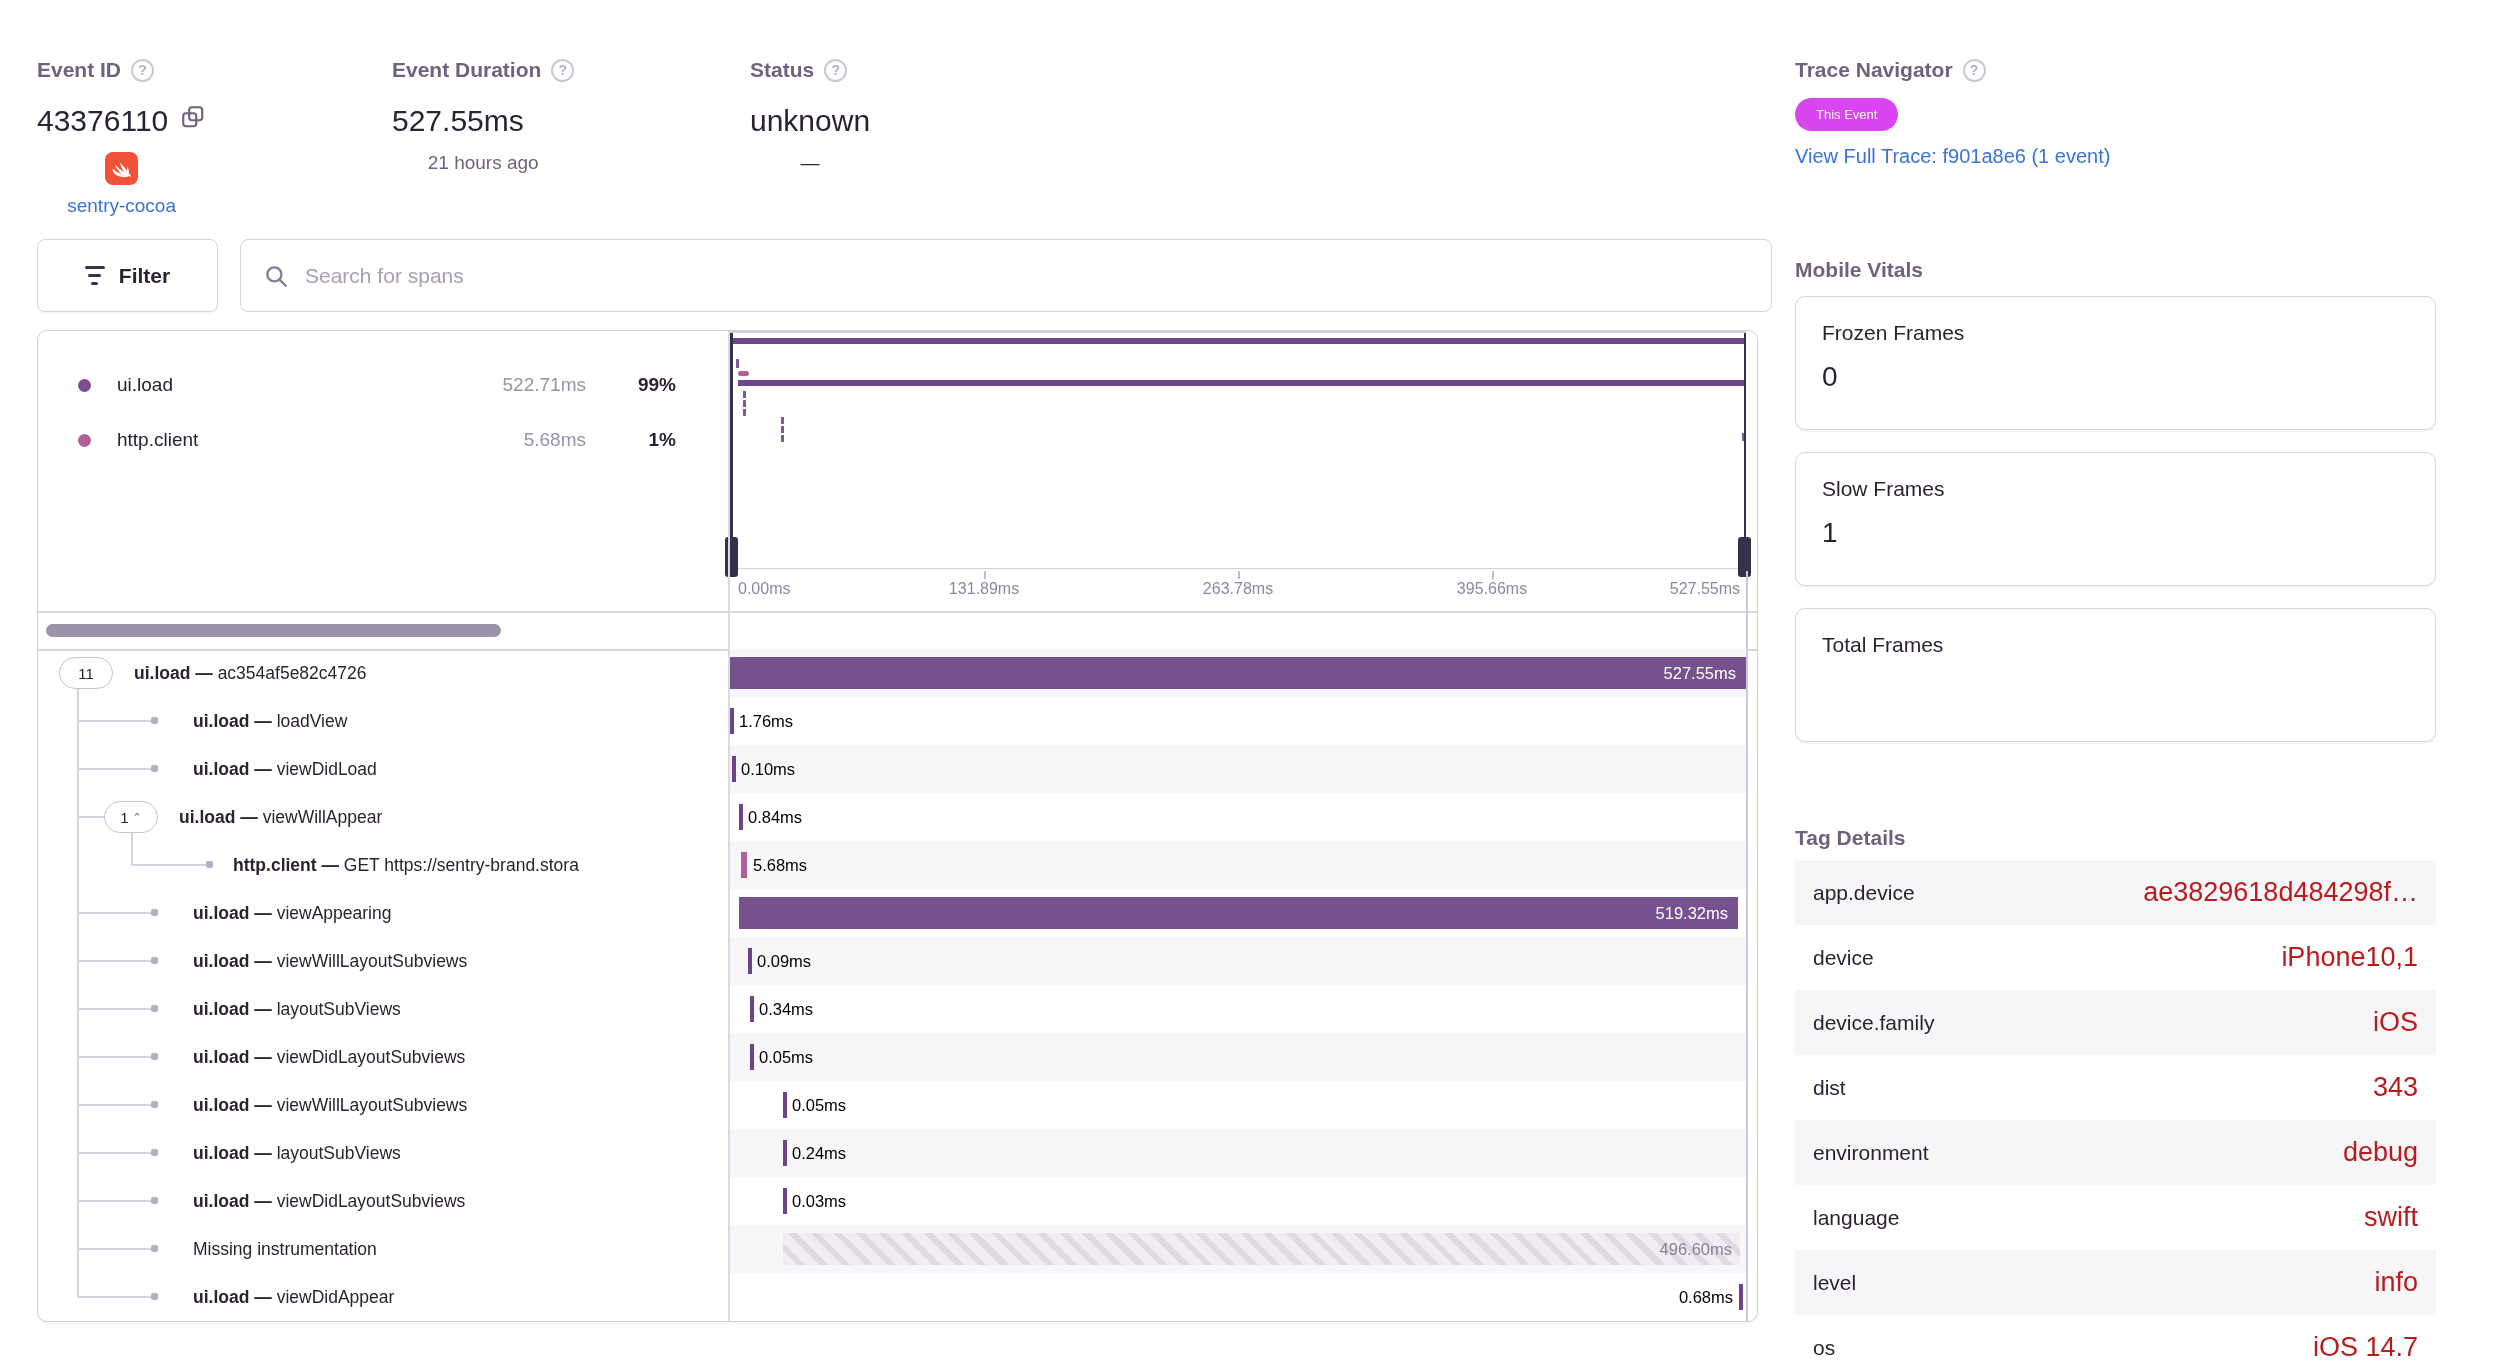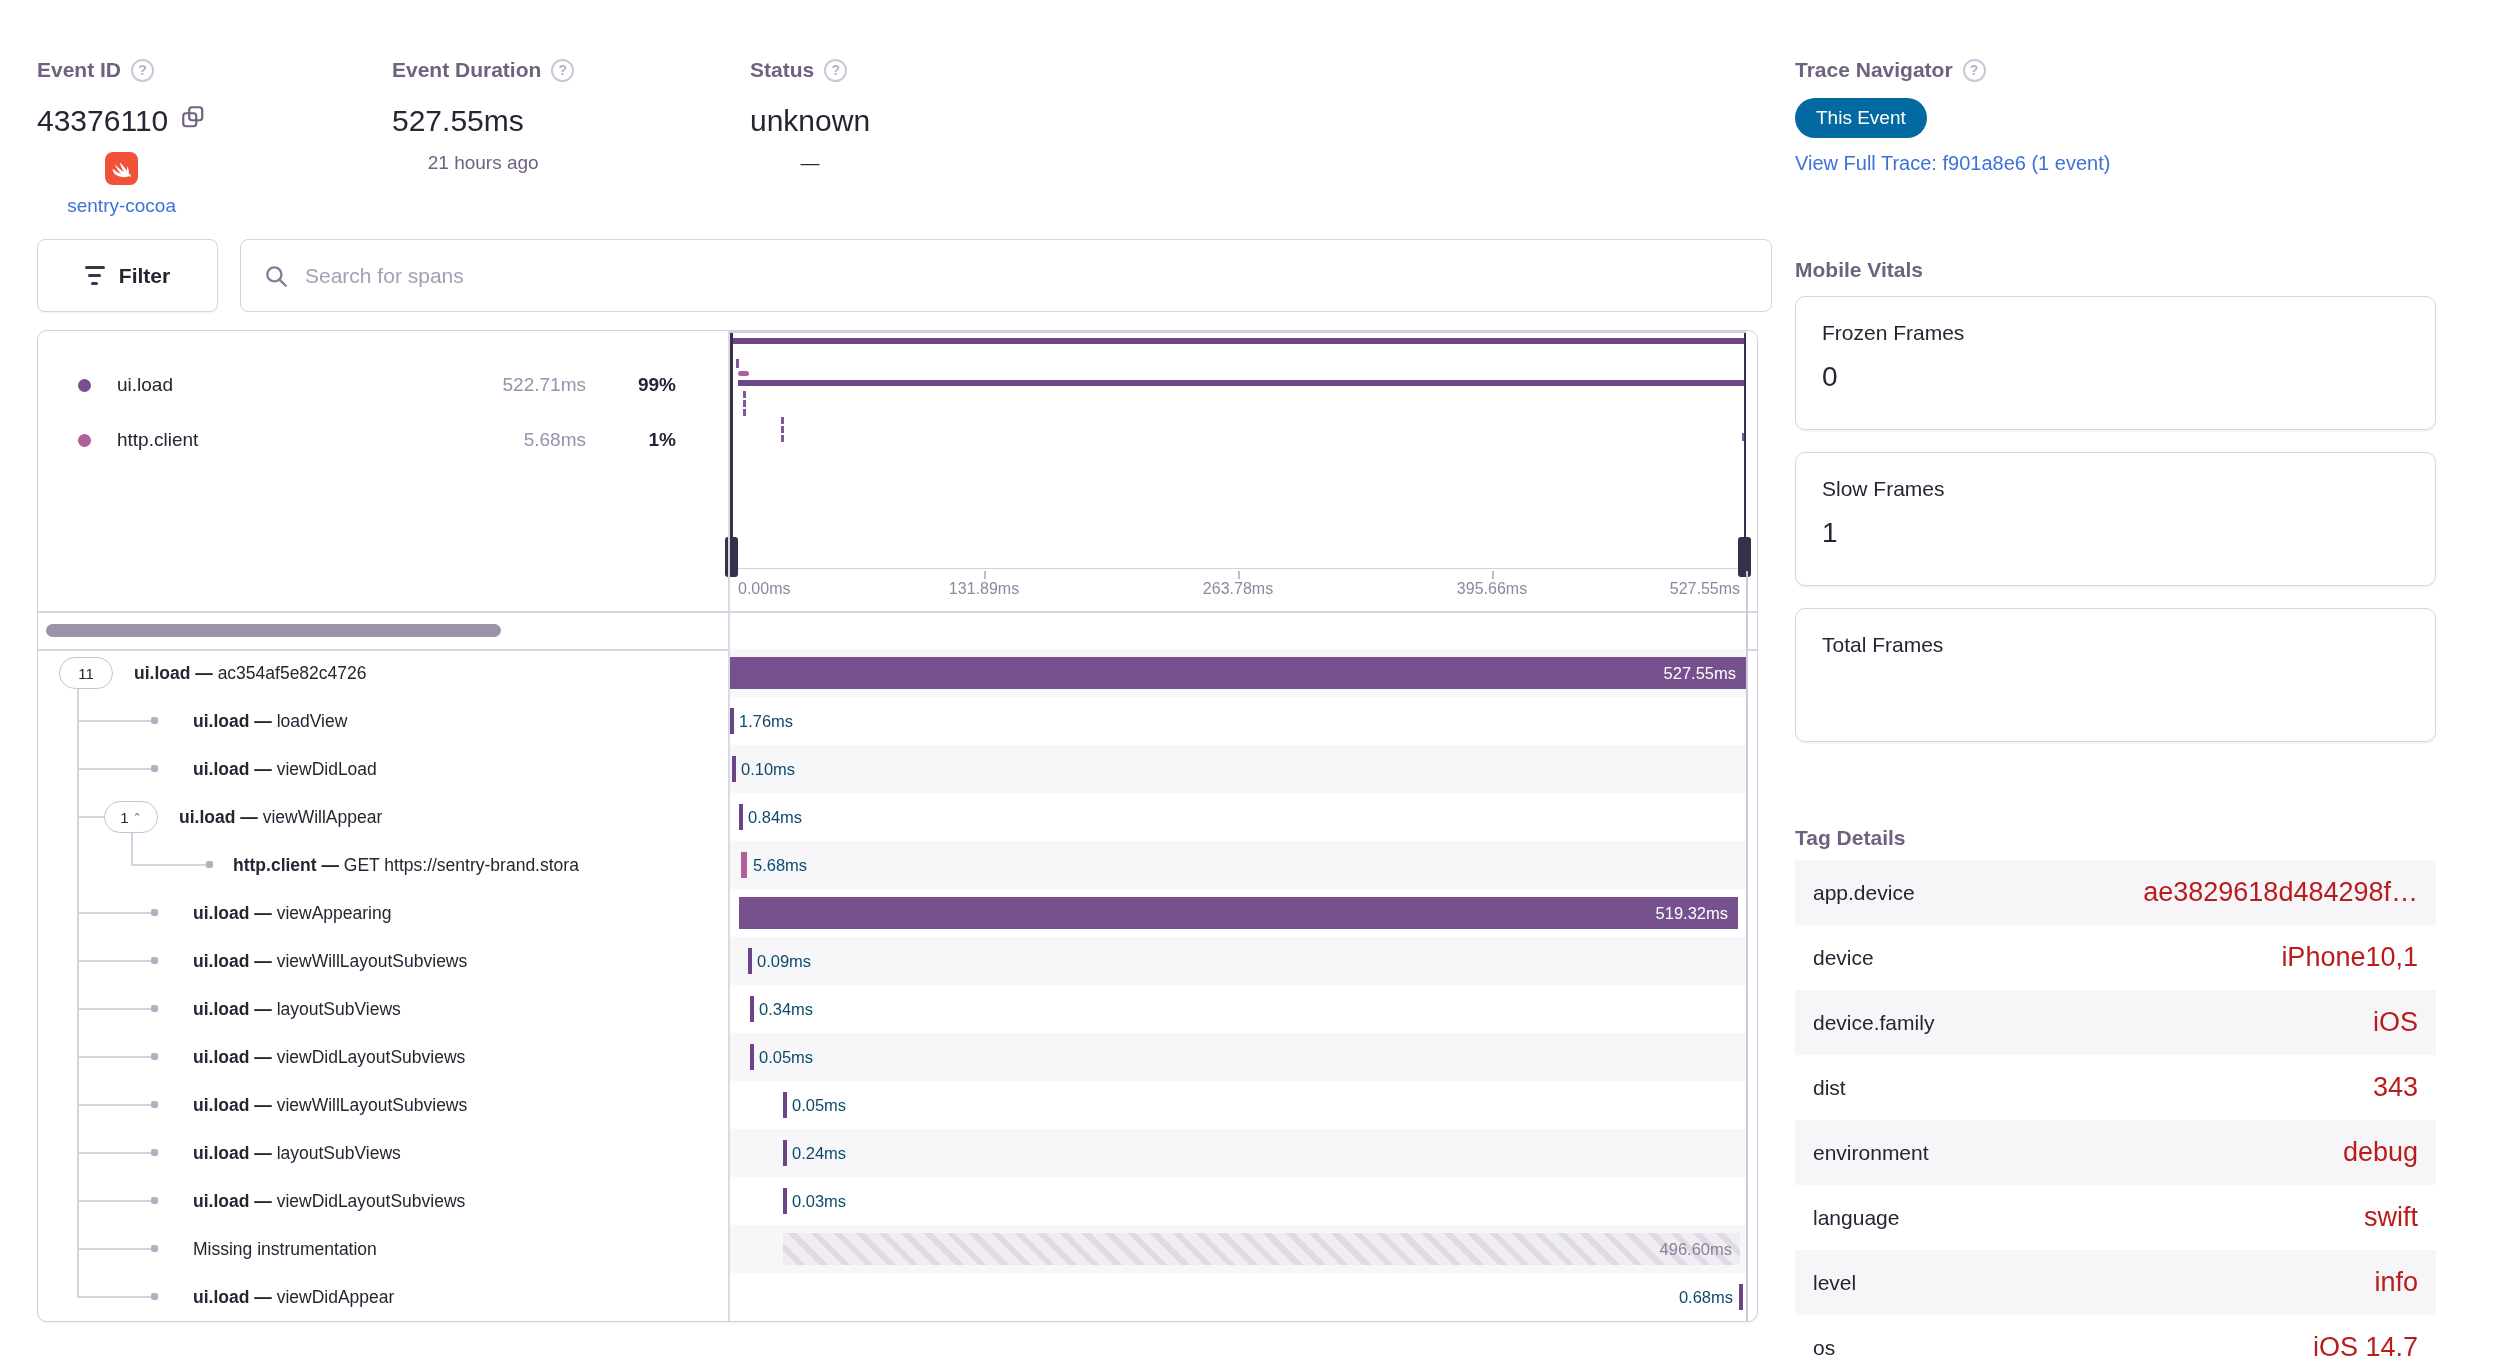--- a/index.html
+++ b/index.html
@@ -10,21 +10,21 @@
   
   .hdr-col { position:absolute; top:58px; }
   .hdr-label { display:flex; align-items:center; gap:10px; font-size:21px; font-weight:700; color:#6f627f; }
   .help { width:23px; height:23px; border:2px solid #cdc5d8; border-radius:50%; color:#b7aec6;
     font-size:14px; font-weight:700; display:flex; align-items:center; justify-content:center; }
   .hdr-value { margin-top:22px; font-size:30px; font-weight:400; color:#2b2233; display:flex; align-items:flex-start; gap:12px; }
   .hdr-sub { margin-top:14px; font-size:19px; color:#6f627f; display:flex; align-items:center; gap:10px;flex-direction:column; }
   .copy-ic { width:26px; height:26px; }
   .swift { width:33px; height:33px; border-radius:8px; background:#f05138; display:flex; align-items:center; justify-content:center; }
   a.link { color:#3b72d8; text-decoration:none; }
-  .pill-dark { display:inline-block; margin-top:16px; background:#0369a1; color:#fff; font-size:19px;
+  .pill-dark { display:inline-block; margin-top:16px; background:#d946ef; color:#fff; font-size:13px;
     padding:9px 21px; border-radius:22px; }
   .trace-link { margin-top:14px; font-size:20px; }
 
   
   .btn-filter { position:absolute; left:37px; top:239px; width:181px; height:73px; background:#fff;
     border:1.5px solid #d8d2e0; border-radius:8px; display:flex; align-items:center; justify-content:center;
     gap:14px; font-size:21px; font-weight:700; color:#2b2233; box-shadow:0 2px 0 rgba(43,34,51,.04); }
   .filter-lines { display:flex; flex-direction:column; align-items:center; gap:5px; }
   .filter-lines i { display:block; height:3px; background:#3b3347; border-radius:2px; }
   .search { position:absolute; left:240px; top:239px; width:1532px; height:73px; border:1.5px solid #d8d2e0;
@@ -68,21 +68,21 @@
   .conn { position:absolute; background:#d6d1de; }
   .cdot { position:absolute; width:7px; height:7px; background:#b6afc2; border-radius:2px; }
   .tpill { position:absolute; top:8px; height:32px; border:1.5px solid #c9c2d4; border-radius:16px; background:#fff;
     display:flex; align-items:center; justify-content:center; gap:4px; font-size:15px; font-weight:500; color:#2b2233; z-index:2; }
   .chev { font-size:11px; color:#6f627f; }
 
   .sbar { position:absolute; top:8px; height:32px; background:#76518e; }
   .sbar .inlabel { position:absolute; right:10px; top:0; height:32px; line-height:32px; font-size:16.5px; color:#fff; }
   .stick { position:absolute; top:11px; width:3.5px; height:26px; background:#6b4487; }
   .stick.m { background:#b05f9b; width:6px; }
-  .slabel { position:absolute; top:0; height:48px; line-height:48px; font-size:16.5px; color:#0c4a6e; white-space:nowrap; }
+  .slabel { position:absolute; top:0; height:48px; line-height:48px; font-size:16.5px; color:#000000; white-space:nowrap; }
   .hatch { position:absolute; top:8px; height:32px;
     background:repeating-linear-gradient(45deg,#efecf2 0 10px,#dfdae4 10px 16px); }
   .hatch .inlabel { position:absolute; right:8px; top:0; height:32px; line-height:32px; font-size:16.5px; color:#8a8099; }
 
   
   .side { position:absolute; left:1795px; top:0; width:641px; height:1366px; }
   .side-h { position:absolute; font-size:21px; font-weight:700; color:#6f627f; }
   .vcard { position:absolute; left:0; width:641px; height:134px; background:#fff; border:1.5px solid #d9d3e2;
     border-radius:10px; box-shadow:0 2px 0 rgba(43,34,51,.04); padding:24px 26px; }
   .vcard .vlabel { font-size:21px; color:#2b2233; }

